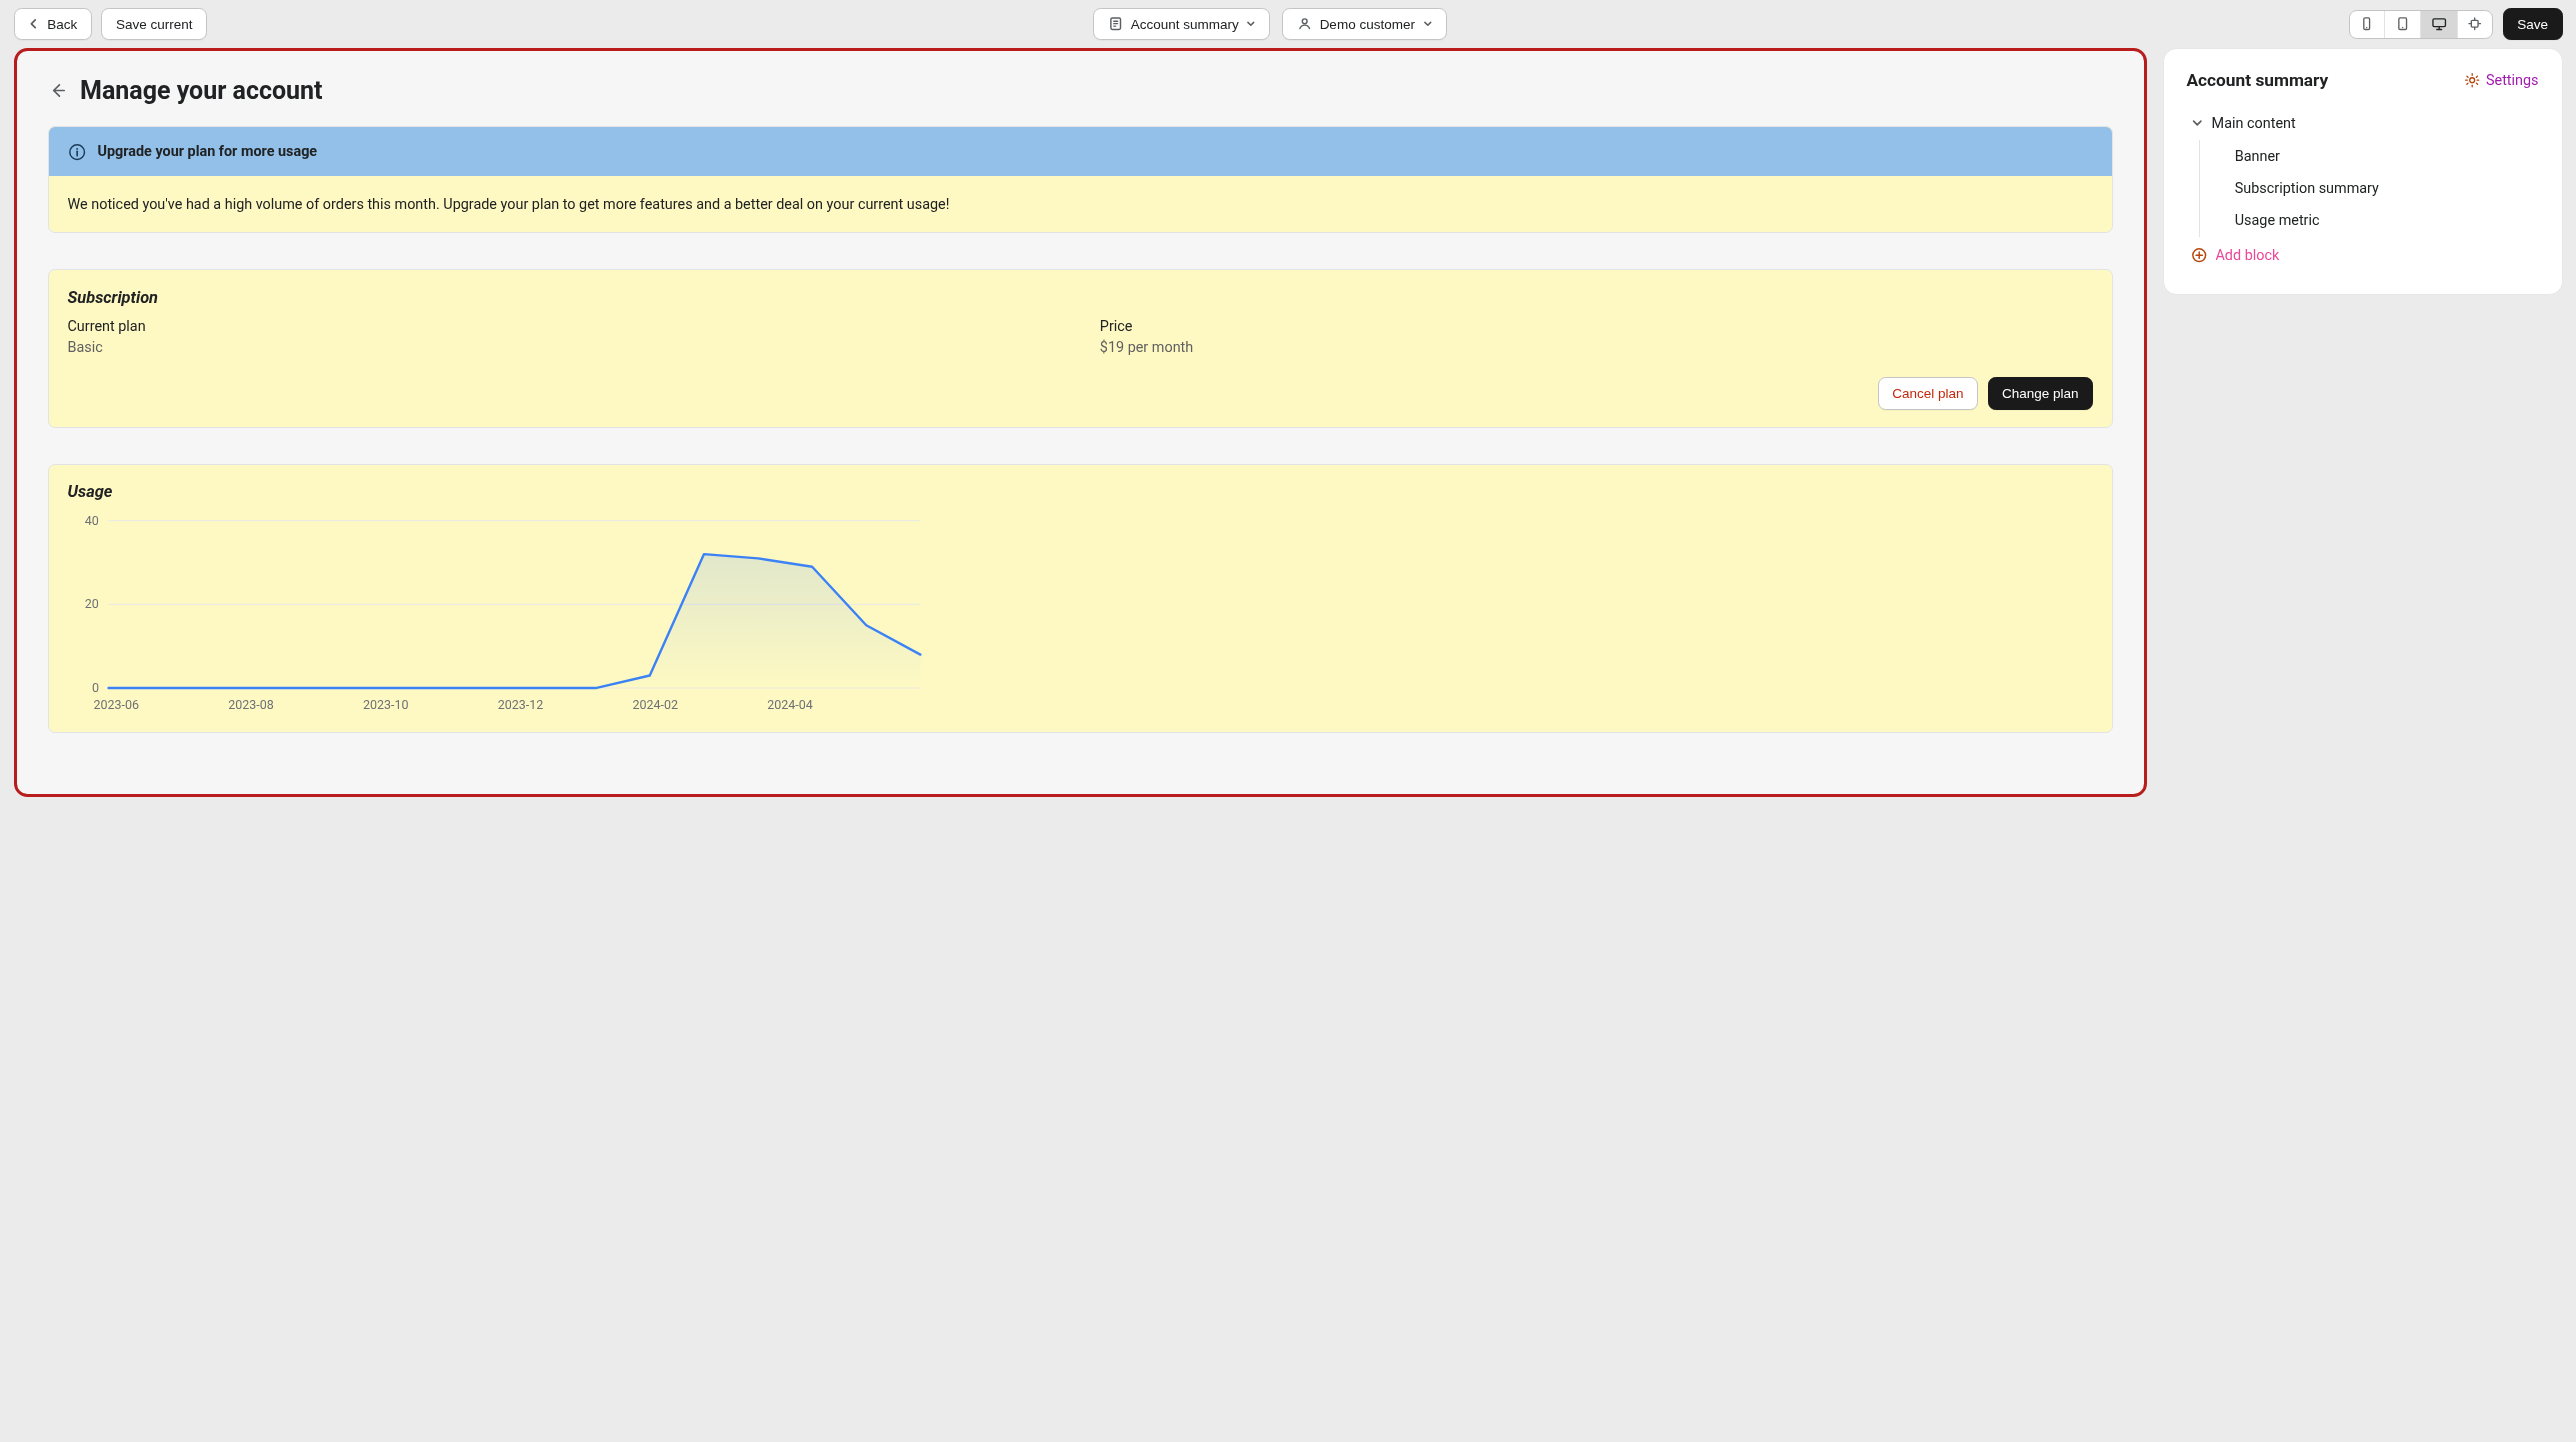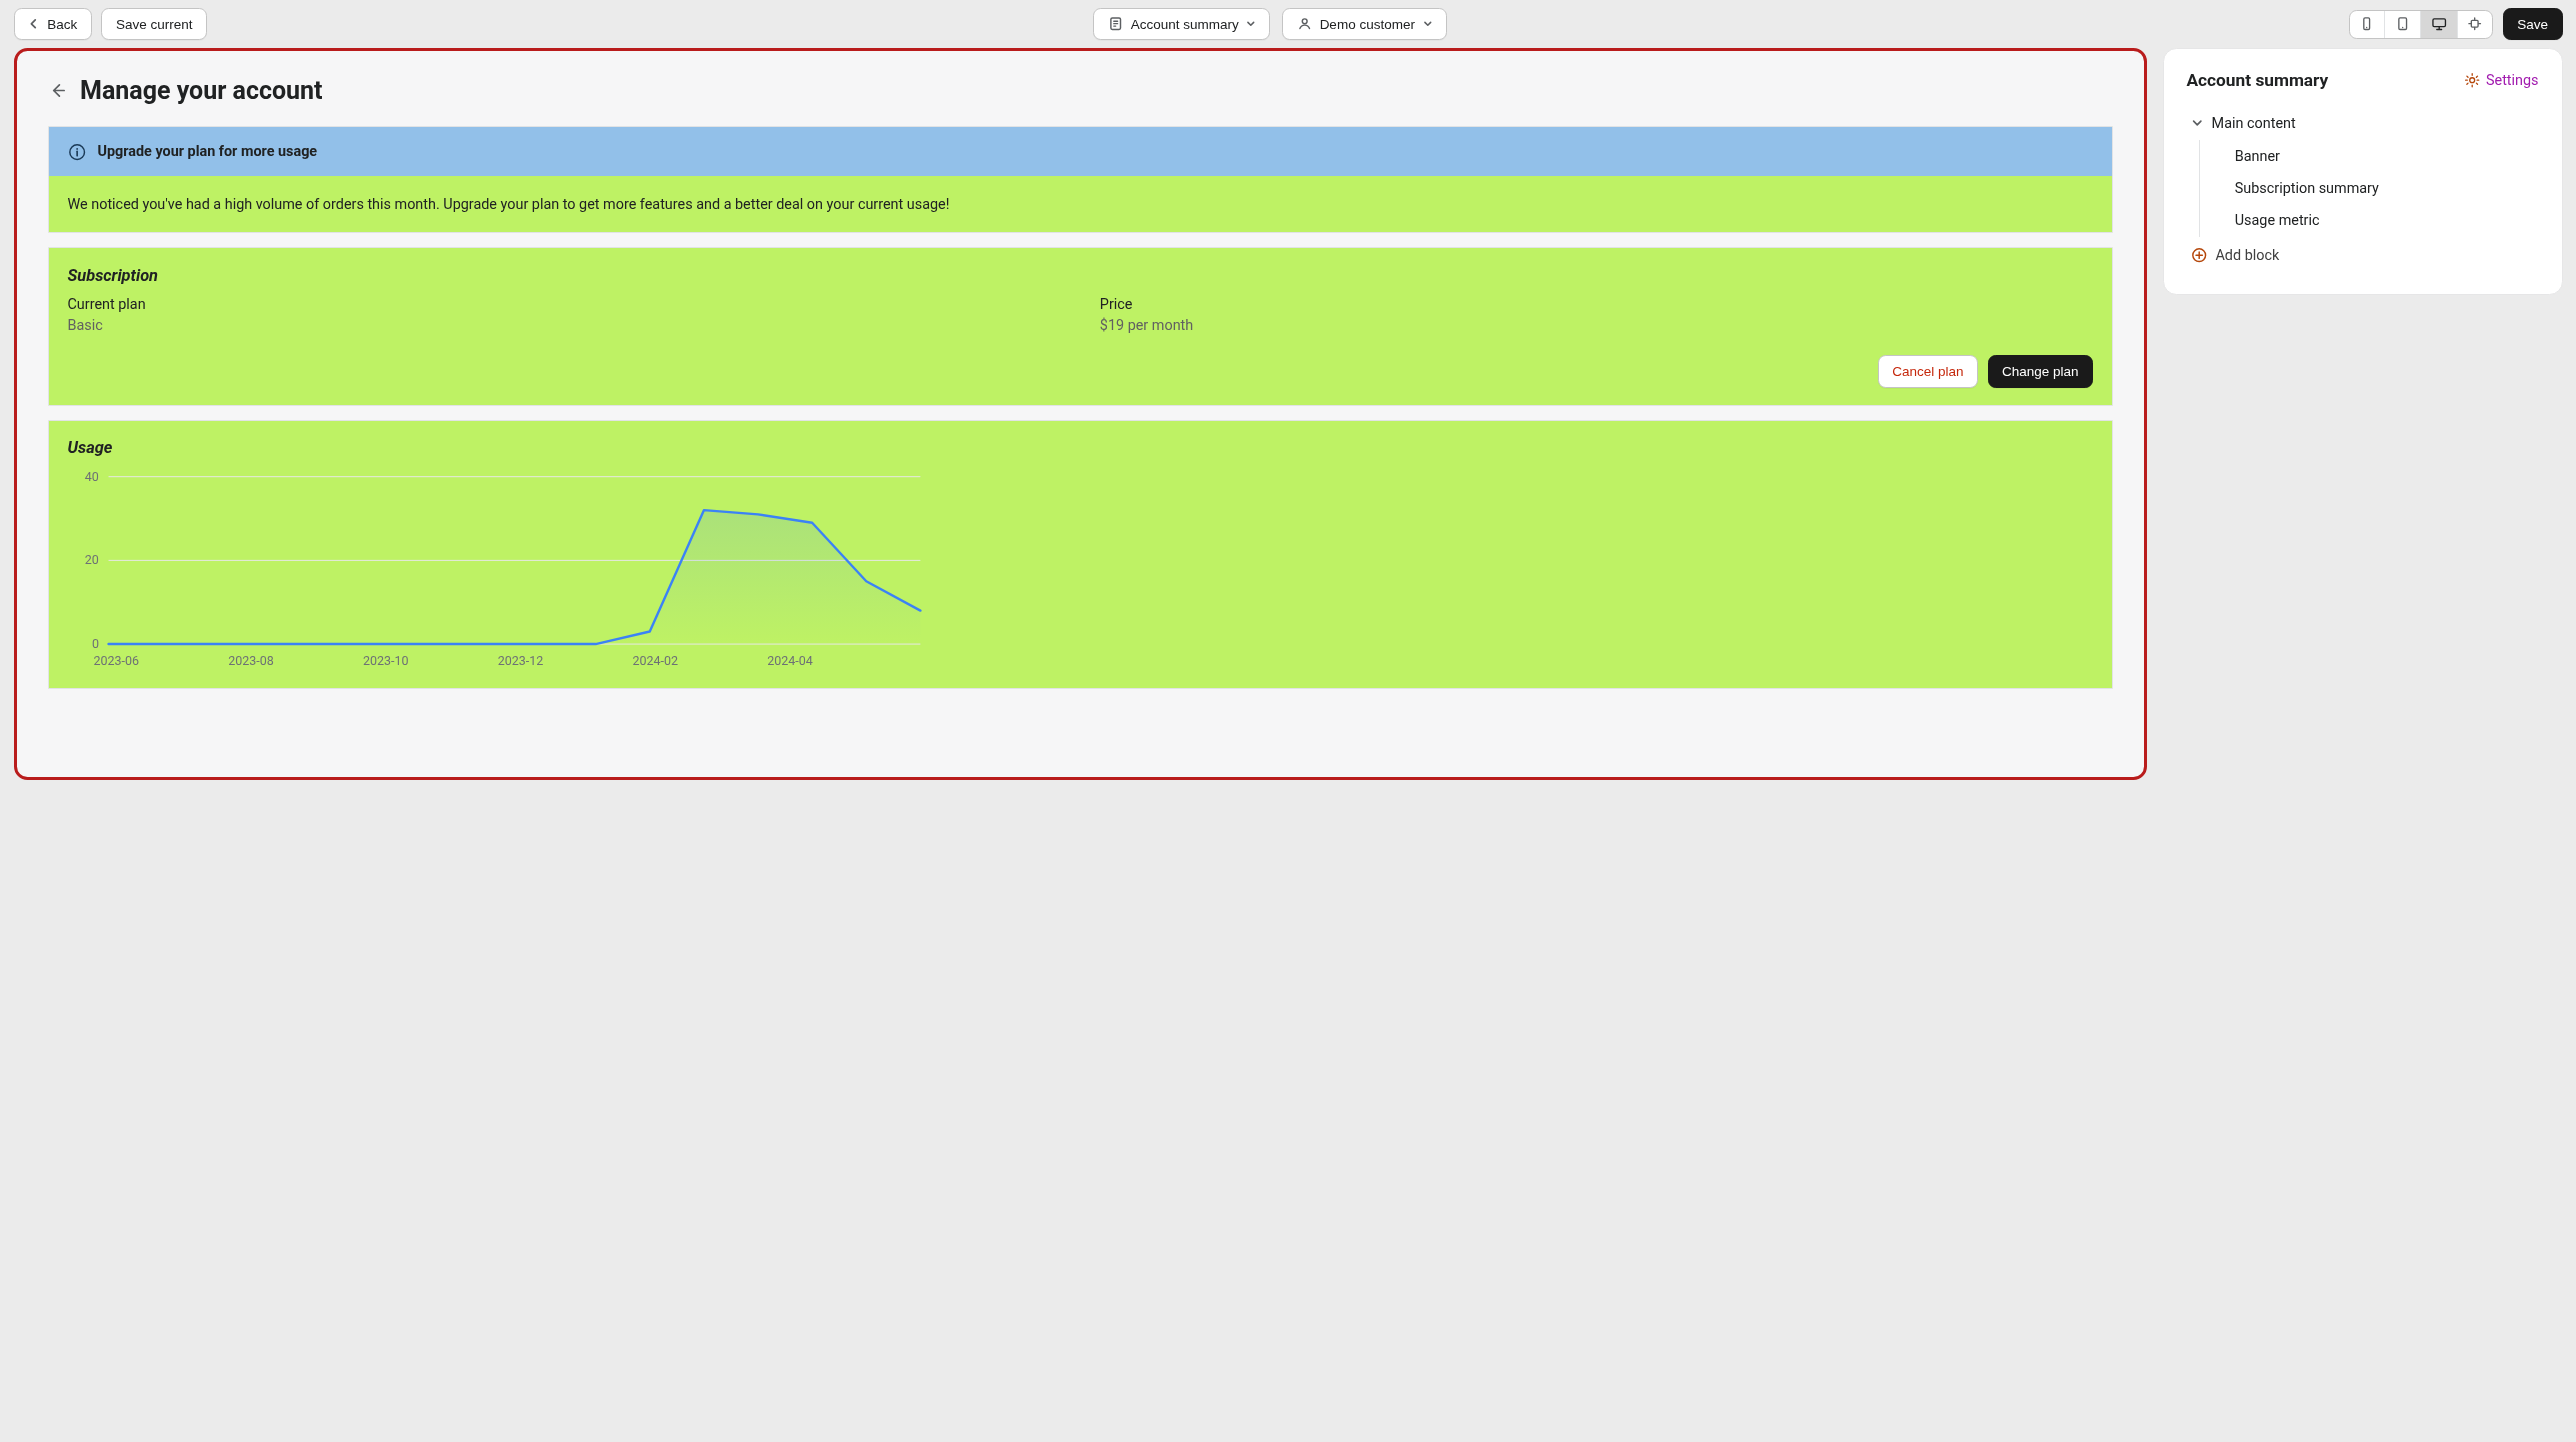--- a/index.html
+++ b/index.html
@@ -102,41 +102,41 @@
     font-size: 14.4px;
     cursor: pointer;
     border-radius: 5.8px;
   }
   .tree-children {
     margin-left: 11.6px;
     padding-left: 13.5px;
     border-left: 1.9px solid #e1e3e5;
   }
   .add-block {
-    color: #404040;
+    color: #ec4899;
     display: flex;
     align-items: center;
     gap: 7.7px;
     padding: 9.6px 3.9px;
     cursor: pointer;
     font-size: 14.4px;
   }
 
   .page-head {
     display: flex;
     align-items: center;
     gap: 13.5px;
     margin-bottom: 21px;
   }
   .page-head h1 { font-size: 25px; font-weight: 700; }
   .card {
-    background: #bef264;
-    border-radius: 1px;
+    background: #fef9c3;
+    border-radius: 7px;
     border: 1px solid #e1e3e5;
-    margin-bottom: 14px;
+    margin-bottom: 36px;
     overflow: hidden;
   }
   .banner-head {
     background: #92c0e9;
     padding: 15.4px 19px;
     display: flex;
     align-items: center;
     gap: 11.6px;
     font-weight: 700;
     font-size: 14.4px;

